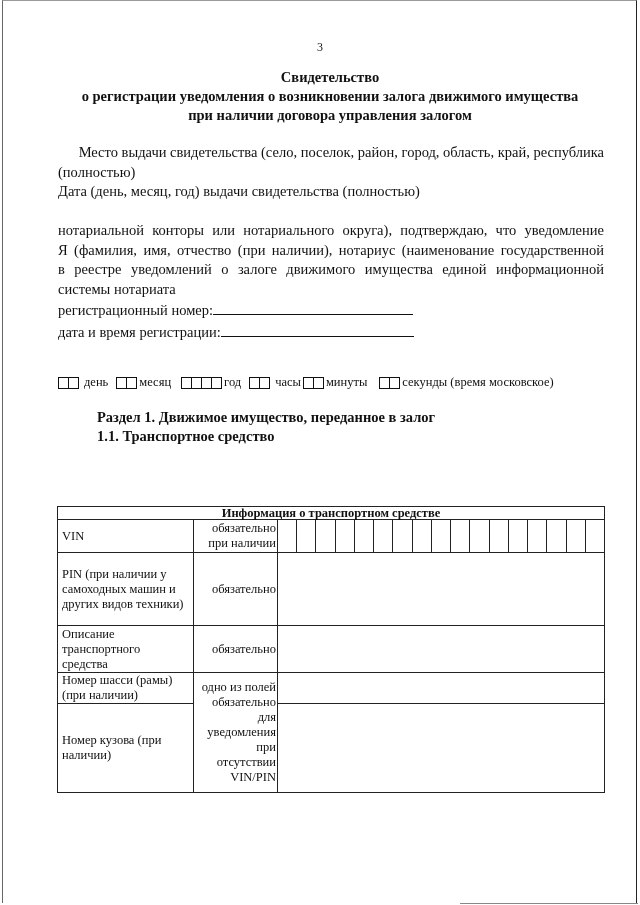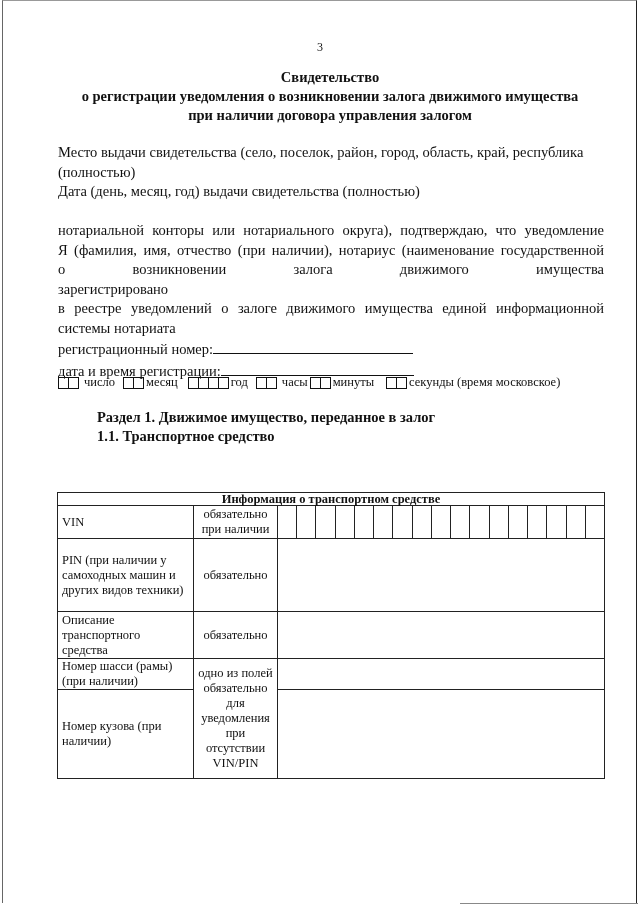--- a/index.html
+++ b/index.html
@@ -38,73 +38,72 @@
   .box-group { display: inline-flex; margin-right: 2px; }
   .box {
     width: 11px; height: 12px; border: 1px solid #111; box-sizing: border-box; margin-left: -1px;
   }
   .box:first-child { margin-left: 0; }
   .box-label { margin-right: 8px; }
   .section-heading {
     position: absolute; left: 97px; top: 408px; font-weight: bold; font-size: 14.5px; line-height: 19px;
   }
   table.vehicle {
-    position: absolute; left: 57px; top: 492px; width: 548px;
+    position: absolute; left: 57px; top: 506px; width: 548px;
     border-collapse: collapse; table-layout: fixed; font-size: 12.5px; line-height: 15px;
   }
   table.vehicle td {
     border: 1px solid #222; padding: 0 4px; vertical-align: middle;
   }
   table.vehicle td.hdr {
     text-align: center; font-weight: bold; height: 12px; font-size: 12.5px; line-height: 12px; padding: 0;
   }
-  td.c-req { text-align: center; padding: 0 1px !important; }
+  td.c-req { text-align: right; padding: 0 1px !important; }
   td.vin-cell { padding: 0 !important; }
   td.empty { padding: 0 !important; }
 </style>
 </head>
 <body>
 
 <div class="page-frame"></div>
 <div class="page-bottom-line"></div>
 
 <div class="page-number">3</div>
 
 <div class="title-block">
   <div>Свидетельство</div>
   <div>о регистрации уведомления о возникновении залога движимого имущества</div>
   <div>при наличии договора управления залогом</div>
 </div>
 
 <div class="para" style="top:143px;">
-  <div style="white-space:nowrap;">Место выдачи свидетельства (село, поселок, район, город, область, край, республика</div>
+  <div style="white-space:nowrap;text-align:right;">Место выдачи свидетельства (село, поселок, район, город, область, край, республика</div>
   <div>(полностью)</div>
   <div>Дата (день, месяц, год) выдачи свидетельства (полностью)</div>
 </div>
 
 <div class="para" style="top:221px;">
   <div class="spread">нотариальной конторы или нотариального округа), подтверждаю, что уведомление</div>
   <div class="spread">Я (фамилия, имя, отчество (при наличии), нотариус (наименование государственной</div>
-  <div class="spread" style="word-spacing:38px;">о возникновении залога движимого имущества зарегистрировано</div>
   <div class="spread">в реестре уведомлений о залоге движимого имущества единой информационной</div>
   <div>системы нотариата</div>
   <div>
     <span>регистрационный номер:</span><span class="field-line" style="width:200px;"></span>
   </div>
   <div>
     <span>дата и время регистрации:</span><span class="field-line" style="width:193px;"></span>
   </div>
 </div>
 
 <div class="datetime-row">
   <span class="box-group">
       <span class="box"></span>
       <span class="box"></span>
     </span>
-  <span class="box-label" style="margin-left:3px;">число</span>
+  <span class="box-label" style="margin-left:3px;">день</span>
   <span class="box-group">
       <span class="box"></span>
       <span class="box"></span>
     </span>
   <span class="box-label" style="margin-right:10px;">месяц</span>
   <span class="box-group">
       <span class="box"></span>
       <span class="box"></span>
       <span class="box"></span>
       <span class="box"></span>

